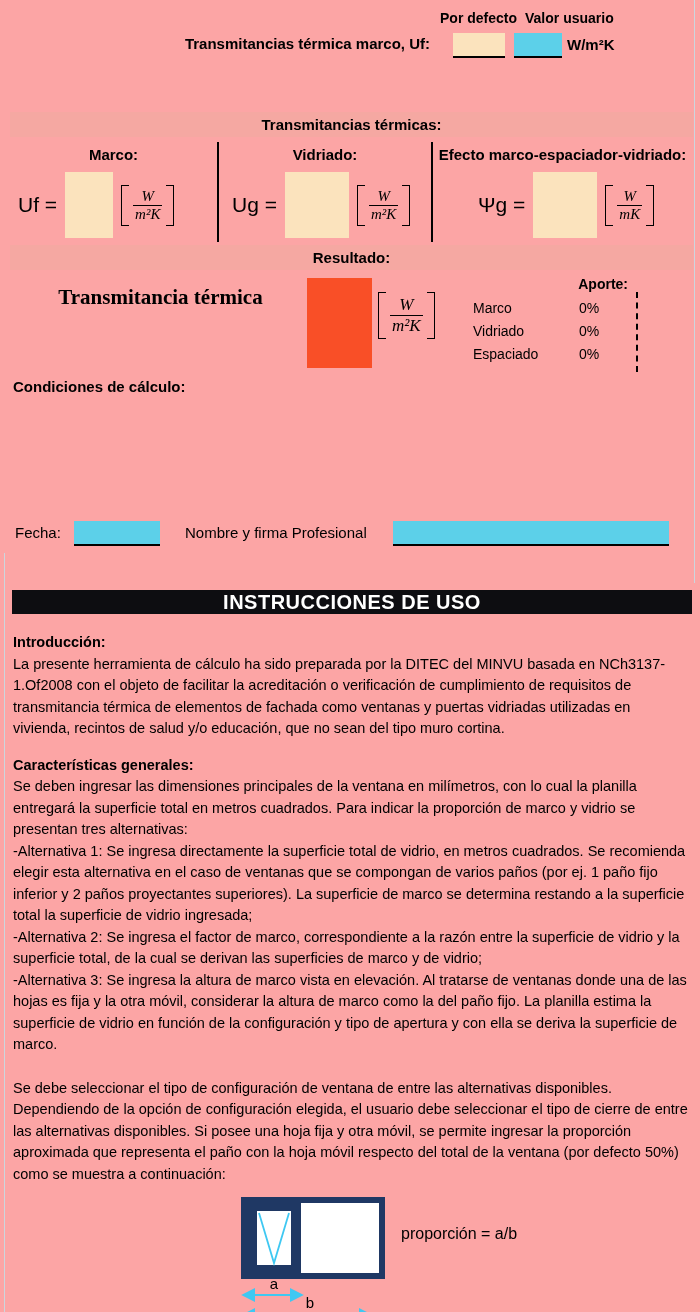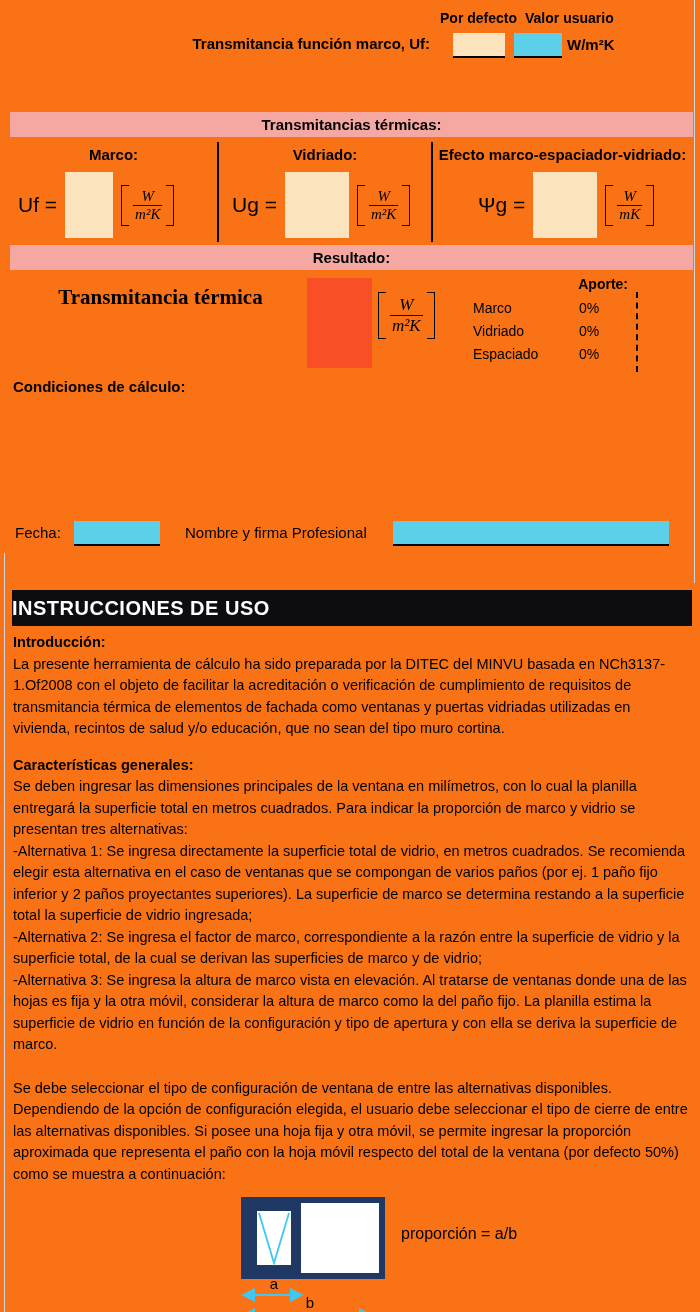--- a/index.html
+++ b/index.html
@@ -1,16 +1,16 @@
 <!DOCTYPE html>
 <html><head>
 <meta charset="utf-8">
 <style>
   html,body{margin:0;padding:0;background:#fff;}
-  .page{position:relative;width:700px;height:1312px;background:#f97316;overflow:hidden;
+  .page{position:relative;width:700px;height:1312px;background:#fca5a5;overflow:hidden;
         font-family:"Liberation Sans",sans-serif;color:#000;}
   
   .gridline{position:absolute;background:#ccd6dd;width:1px;}
 
   
   .col-head{position:absolute;top:10px;font-weight:bold;font-size:14px;}
   .uf-row-label{position:absolute;top:35px;left:150px;width:280px;text-align:right;
                 font-weight:bold;font-size:15px;}
   .cell{position:absolute;height:23px;border-bottom:2px solid #000;}
   .cell-fill{width:100%;height:100%;}
@@ -38,22 +38,22 @@
   .aporte-title{position:absolute;left:520px;top:276px;width:108px;text-align:right;
                 font-weight:bold;font-size:14px;}
   .aporte-row{position:absolute;left:473px;width:146px;display:flex;justify-content:space-between;
               font-size:14px;}
   .aporte-dash{position:absolute;left:636px;top:292px;height:80px;border-left:2px dashed #000;}
 
   .bold-label{position:absolute;font-weight:bold;font-size:15px;}
   .plain-label{position:absolute;font-size:15px;}
 
   
-  .black-bar{position:absolute;left:12px;top:590px;width:680px;height:36px;background:#0d0d11;
-             display:flex;align-items:center;}
+  .black-bar{position:absolute;left:12px;top:590px;width:680px;height:24px;background:#0d0d11;
+             display:flex;align-items:center;justify-content:center;}
   .black-bar span{color:#fff;font-weight:bold;font-size:20px;letter-spacing:.5px;}
   .instr{position:absolute;left:13px;top:632px;width:676px;font-size:14.5px;line-height:21.5px;}
   .instr .hd{font-weight:bold;}
   .instr .para{white-space:pre-wrap;}
   .gap16{height:15px;}
   .gap22{height:22px;}
   .diagram-row{position:relative;height:130px;margin-top:8px;}
   .diagram-svg{position:absolute;left:225px;top:0;}
   .prop-label{position:absolute;left:388px;top:30px;font-size:16px;}
 </style>
@@ -61,21 +61,21 @@
 <body>
 
 <div class="page">
 
   <div class="gridline" style="left:694px;top:0;height:583px;"></div>
   <div class="gridline" style="left:4px;top:553px;height:759px;"></div>
 
   <div class="col-head" style="left:440px;">Por defecto</div>
   <div class="col-head" style="left:525px;">Valor usuario</div>
 
-  <div class="uf-row-label">Transmitancia función marco, Uf:</div>
+  <div class="uf-row-label">Transmitancias térmica marco, Uf:</div>
   <div class="cell" style="left:453px;top:33px;width:52px;">
     <div class="cell-fill" style="background:#FBE3BD;"></div>
   </div>
   <div class="cell" style="left:514px;top:33px;width:48px;">
     <div class="cell-fill" style="background:#5CD0E9;"></div>
   </div>
   <div class="unit-label" style="left:567px;">W/m²K</div>
 
   <div class="band" style="top:112px;justify-content:center;">
     <span>Transmitancias térmicas:</span>

